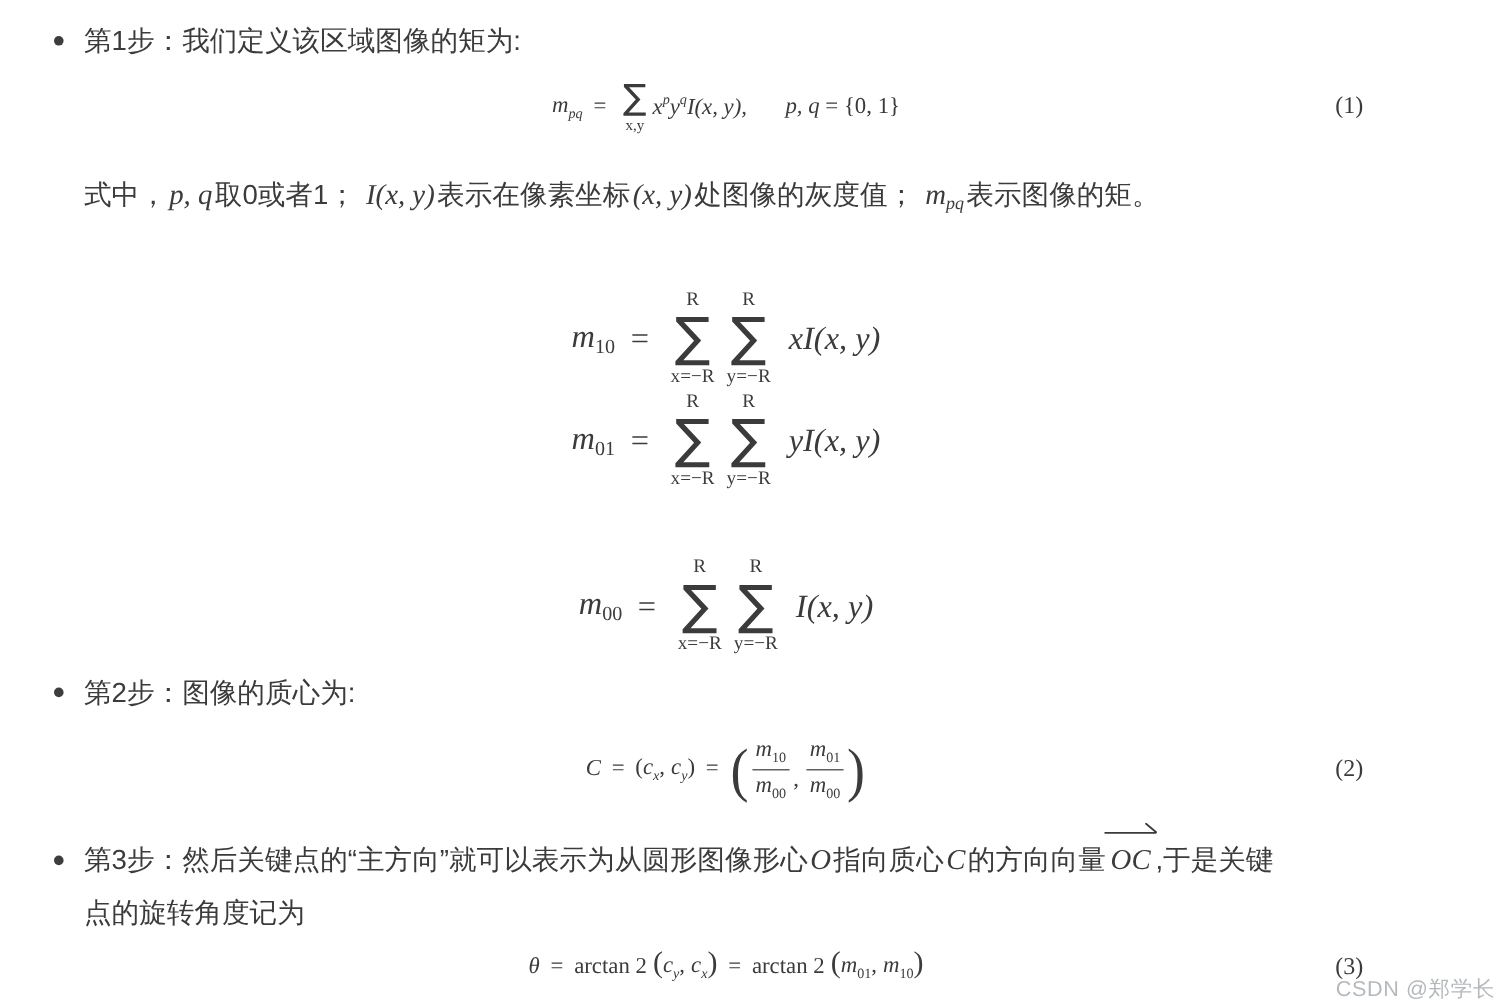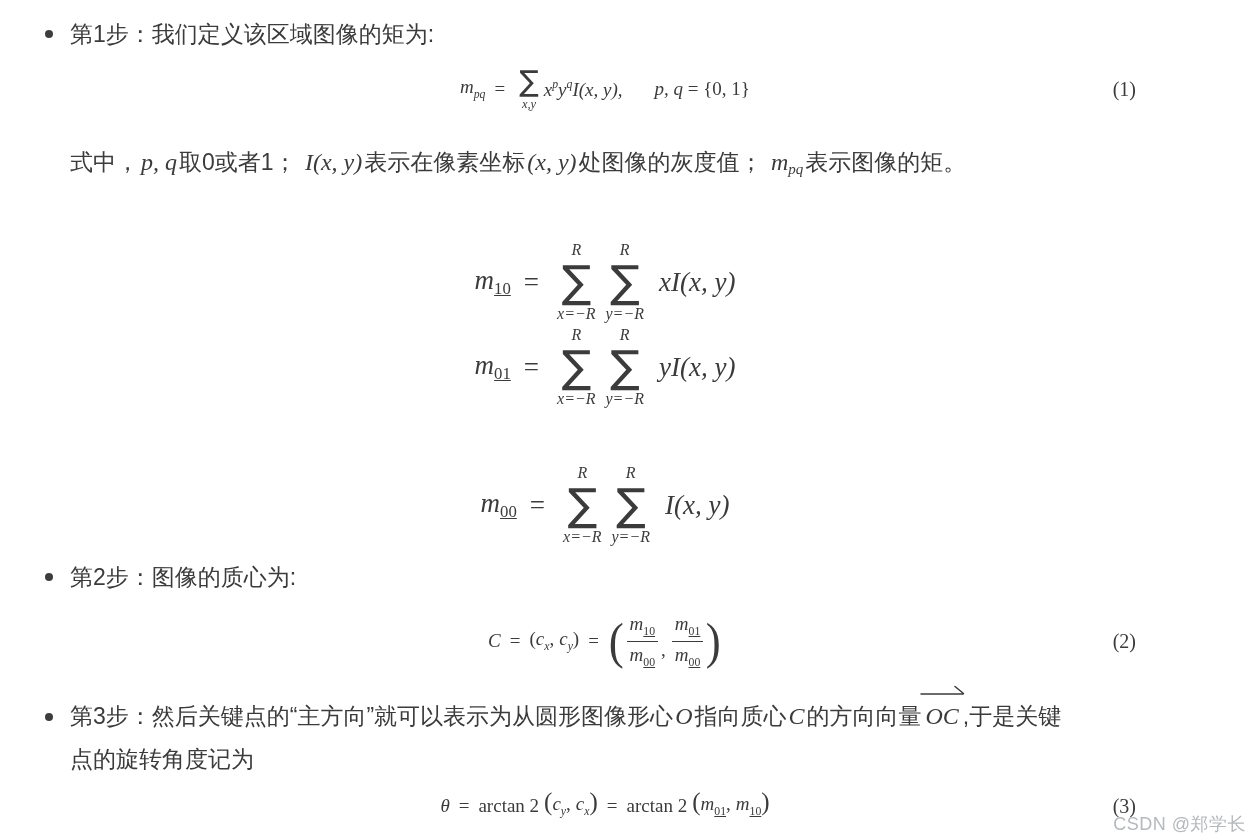--- a/index.html
+++ b/index.html
@@ -24,25 +24,25 @@
            font-family: "Liberation Serif", "DejaVu Serif", serif; font-size: 20px; color: #3b3b3b; }
   .mathline { font-family: "Liberation Serif", "DejaVu Serif", serif; display: flex; align-items: center; }
   .f19 { font-size: 19px; }
   .f27 { font-size: 27px; }
   .mi { font-style: italic; }
   .mo { font-style: normal; }
   .cm { margin-right: 5px; }
   .rel { margin: 0 9px; font-style: normal; }
   .f27 .rel { margin: 0 13px; }
   .msub { font-size: 62%; vertical-align: -5px; }
-  .msubn { font-size: 62%; vertical-align: -5px; font-style: normal; text-decoration: underline; }
+  .msubn { font-size: 62%; vertical-align: -5px; font-style: normal; }
   .msup { font-size: 62%; vertical-align: 8px; }
   
   .sum { display: inline-flex; flex-direction: column; align-items: center; margin: 0 5px; }
-  .sum .slim { line-height: 1.05; font-style: italic; }
+  .sum .slim { line-height: 1.05; }
   .sum .ssig { font-family: "DejaVu Sans", "DejaVu Serif", sans-serif; line-height: 1; padding: 1px 0 2px; font-style: normal; }
   .f19 .slim { font-size: 12.5px; }
   .f19 .ssig { font-size: 29px; }
   .f27 .slim { font-size: 16px; }
   .f27 .ssig { font-size: 44px; }
   .body27 { margin-left: 10px; }
   .cond { margin-left: 32px; }
   
   .frac { display: inline-flex; flex-direction: column; align-items: center; line-height: 1.25; margin: 0 2px; }
   .frac .fnum { border-bottom: 1.4px solid #3b3b3b; padding: 0 3px 1px; }

